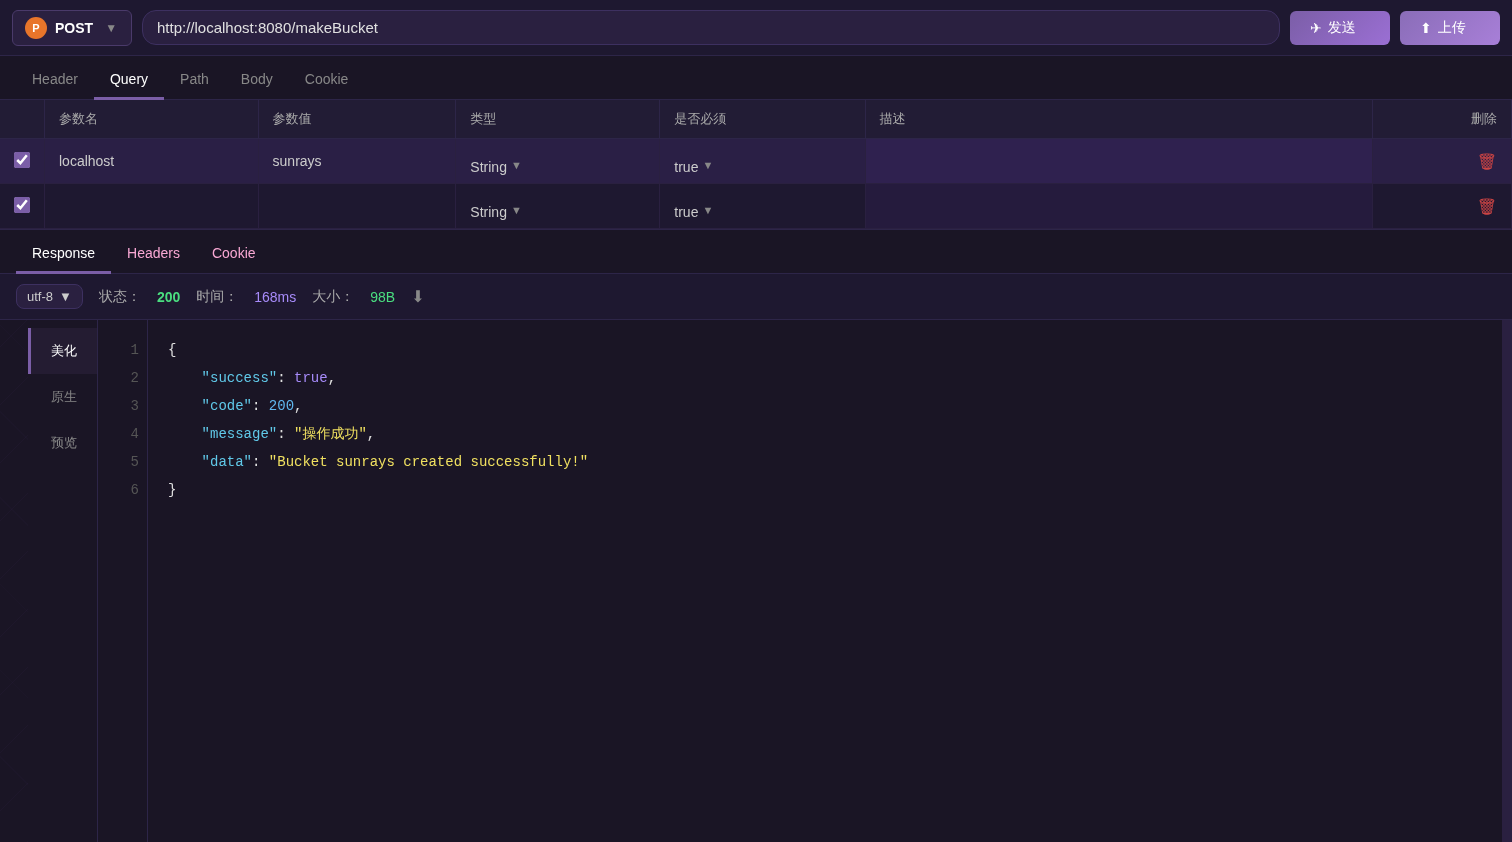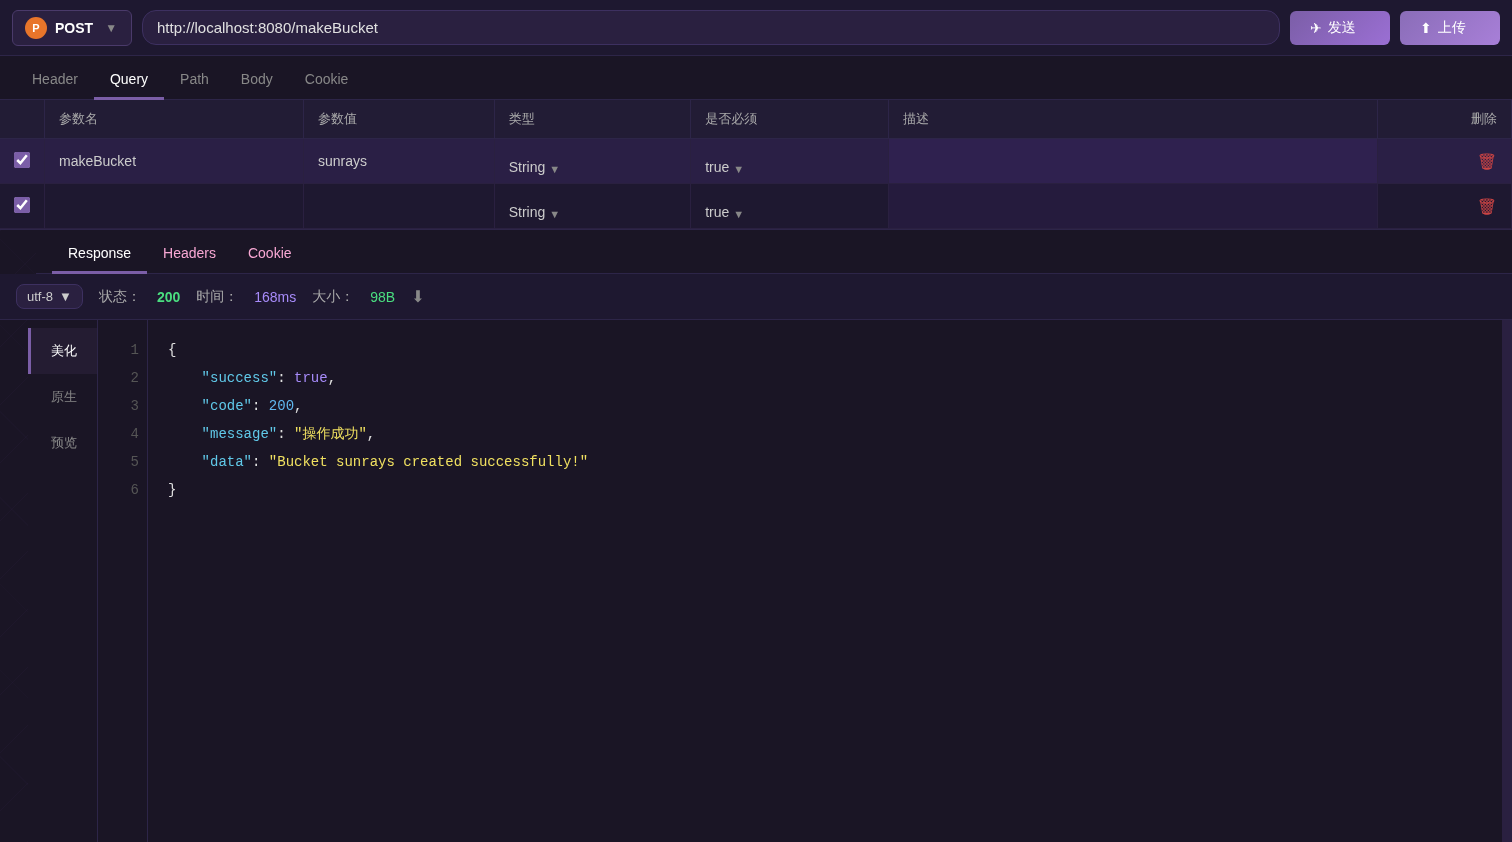--- a/index.html
+++ b/index.html
@@ -199,21 +199,21 @@
 
     .param-checkbox {
       width: 16px;
       height: 16px;
       cursor: pointer;
       accent-color: #7b5ea7;
     }
 
     .select-wrapper {
       display: flex;
-      align-items: flex-end;
+      align-items: flex-start;
       gap: 4px;
       margin-top: 12px;
     }
 
     .select-arrow {
       color: #888;
       font-size: 11px;
     }
 
     .delete-btn {
@@ -235,21 +235,20 @@
       overflow: hidden;
     }
 
     .response-tab-bar {
       display: flex;
       align-items: flex-end;
       background: #1a1525;
       border-bottom: 1px solid #2d2548;
       padding: 0 16px;
       height: 44px;
-      margin-left: 36px;
     }
 
     .response-tab {
       padding: 10px 16px;
       font-size: 14px;
       color: #f9a8d4;
       cursor: pointer;
       border-bottom: 3px solid transparent;
       margin-bottom: -1px;
     }
@@ -437,21 +436,21 @@
           <th>描述</th>
           <th style="text-align:right;">删除</th>
         </tr>
       </thead>
       <tbody>
 
         <tr class="highlighted">
           <td class="checkbox-cell">
             <input type="checkbox" class="param-checkbox" checked="" style="">
           </td>
-          <td>makeBucket</td>
+          <td>localhost</td>
           <td>sunrays</td>
           <td>
             <div class="select-wrapper">
               <span>String</span>
               <span class="select-arrow">▼</span>
             </div>
           </td>
           <td>
             <div class="select-wrapper">
               <span>true</span>

